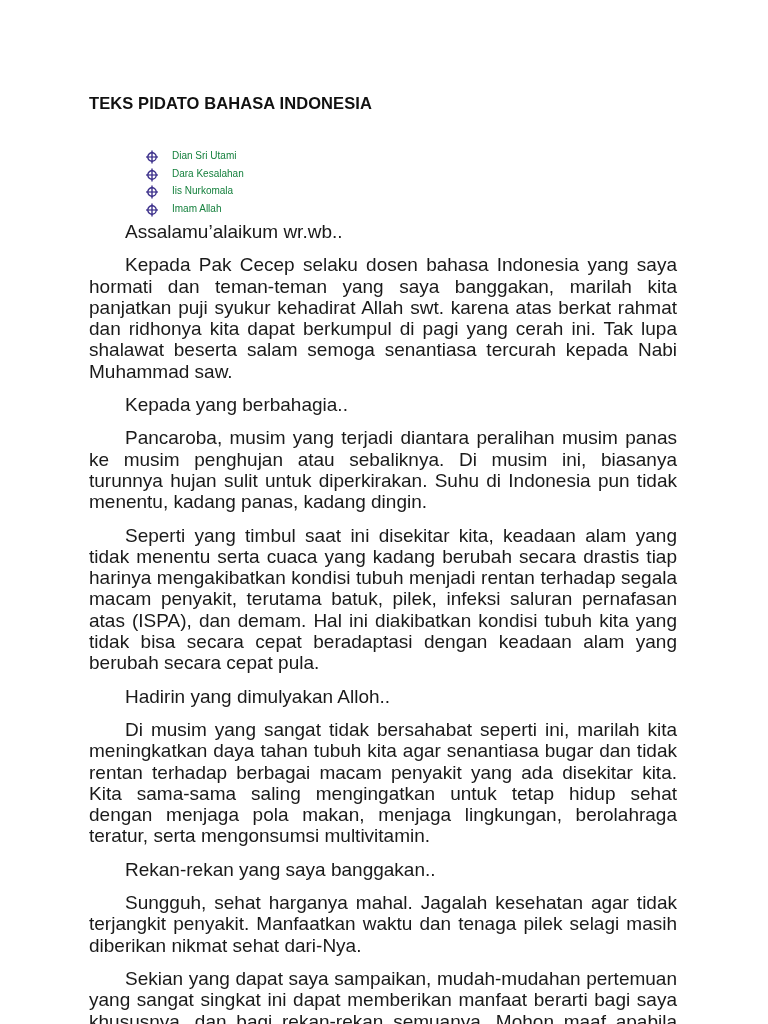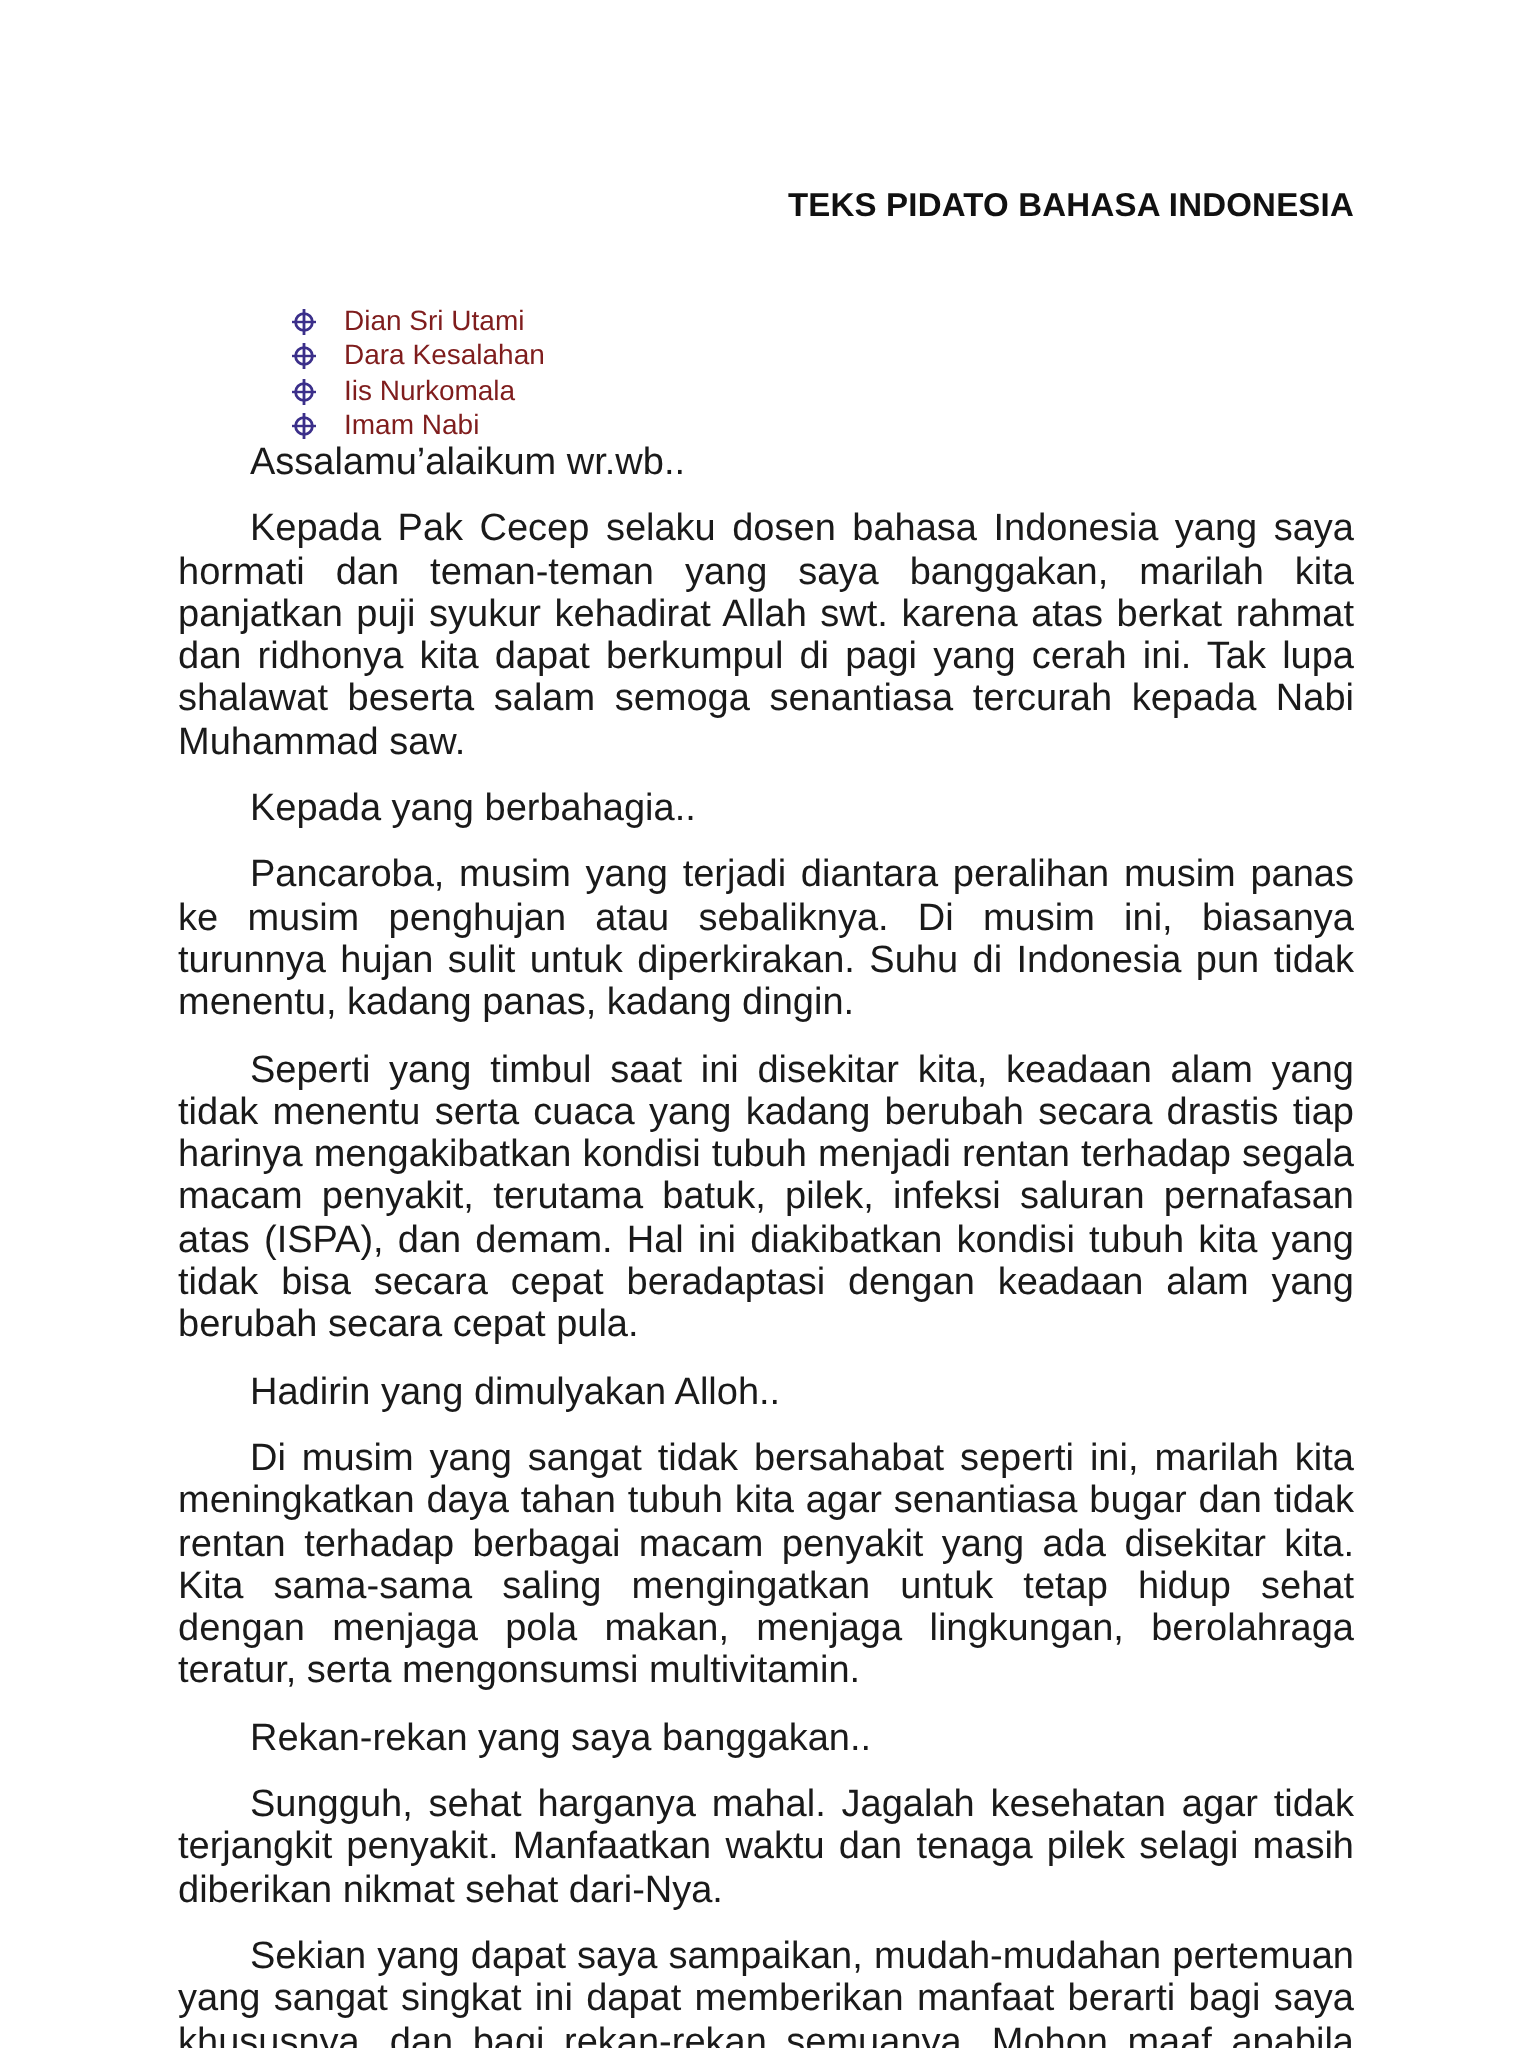--- a/index.html
+++ b/index.html
@@ -19,41 +19,41 @@
       position: absolute;
       left: 89px;
       top: 0;
       width: 588px;
     }
     .title {
       position: absolute;
       top: 94px;
       left: 0;
       width: 588px;
-      text-align: right;
+      text-align: left;
       font-size: 16.5px;
       font-weight: bold;
       letter-spacing: 0.1px;
       color: #111111;
       margin: 0;
     }
     .authors {
       position: absolute;
       top: 150px;
       left: 56px;
       list-style: none;
       margin: 0;
       padding: 0;
     }
     .authors li {
       display: flex;
-      align-items: flex-end;
+      align-items: flex-start;
       height: 17.5px;
-      font-size: 14px;
-      color: #7f1d1d;
+      font-size: 10px;
+      color: #15803d;
     }
     .bullet {
       display: inline-block;
       width: 14px;
       height: 14px;
       margin-right: 13px;
     }
     .body-text {
       position: absolute;
       top: 221px;
@@ -104,21 +104,21 @@
         <line x1="1" y1="7" x2="13" y2="7" stroke="#3b2f8a" stroke-width="1.2"></line>
       </svg>
       <span>Iis Nurkomala</span>
     </li>
     <li>
       <svg class="bullet" viewBox="0 0 14 14">
         <circle cx="7" cy="7" r="4.2" fill="none" stroke="#3b2f8a" stroke-width="1.4"></circle>
         <line x1="7" y1="0.5" x2="7" y2="13.5" stroke="#3b2f8a" stroke-width="1.4"></line>
         <line x1="1" y1="7" x2="13" y2="7" stroke="#3b2f8a" stroke-width="1.2"></line>
       </svg>
-      <span>Imam Nabi</span>
+      <span>Imam Allah</span>
     </li>
   </ul>
 
   <div class="body-text">
     <p class="para short">Assalamu’alaikum wr.wb..</p>
     <p class="para">Kepada Pak Cecep selaku dosen bahasa Indonesia yang saya hormati dan teman-teman yang saya banggakan, marilah kita panjatkan puji syukur kehadirat Allah swt. karena atas berkat rahmat dan ridhonya kita dapat berkumpul di pagi yang cerah ini. Tak lupa shalawat beserta salam semoga senantiasa tercurah kepada Nabi Muhammad saw.</p>
     <p class="para short">Kepada yang berbahagia..</p>
     <p class="para">Pancaroba, musim yang terjadi  diantara peralihan musim panas ke musim penghujan atau sebaliknya. Di musim ini, biasanya turunnya hujan sulit untuk diperkirakan. Suhu di Indonesia pun tidak menentu, kadang panas, kadang dingin.</p>
     <p class="para">Seperti  yang timbul saat ini disekitar kita, keadaan alam yang tidak menentu serta cuaca yang kadang berubah secara drastis tiap harinya mengakibatkan kondisi tubuh  menjadi rentan terhadap segala macam penyakit, terutama batuk, pilek, infeksi saluran pernafasan atas (ISPA), dan demam. Hal ini diakibatkan kondisi tubuh kita yang tidak bisa secara cepat beradaptasi dengan keadaan alam yang berubah secara cepat pula.</p>
     <p class="para short">Hadirin yang dimulyakan Alloh..</p>

